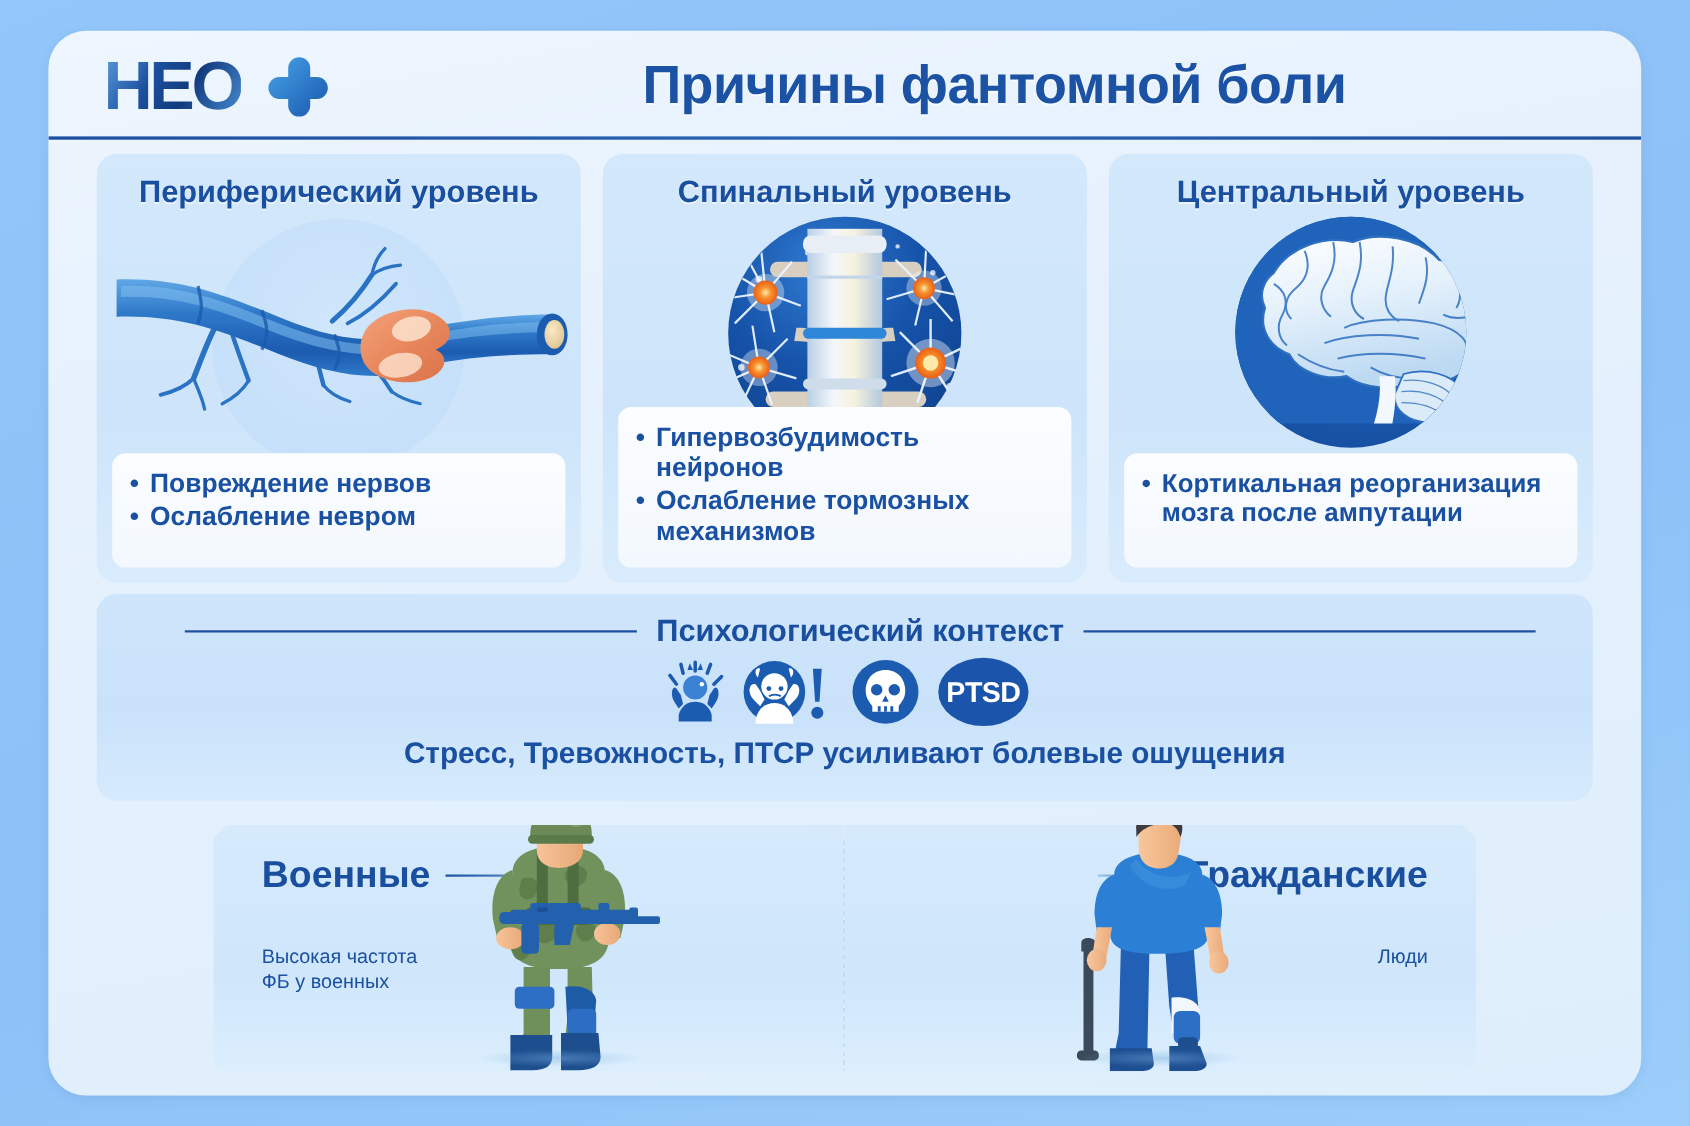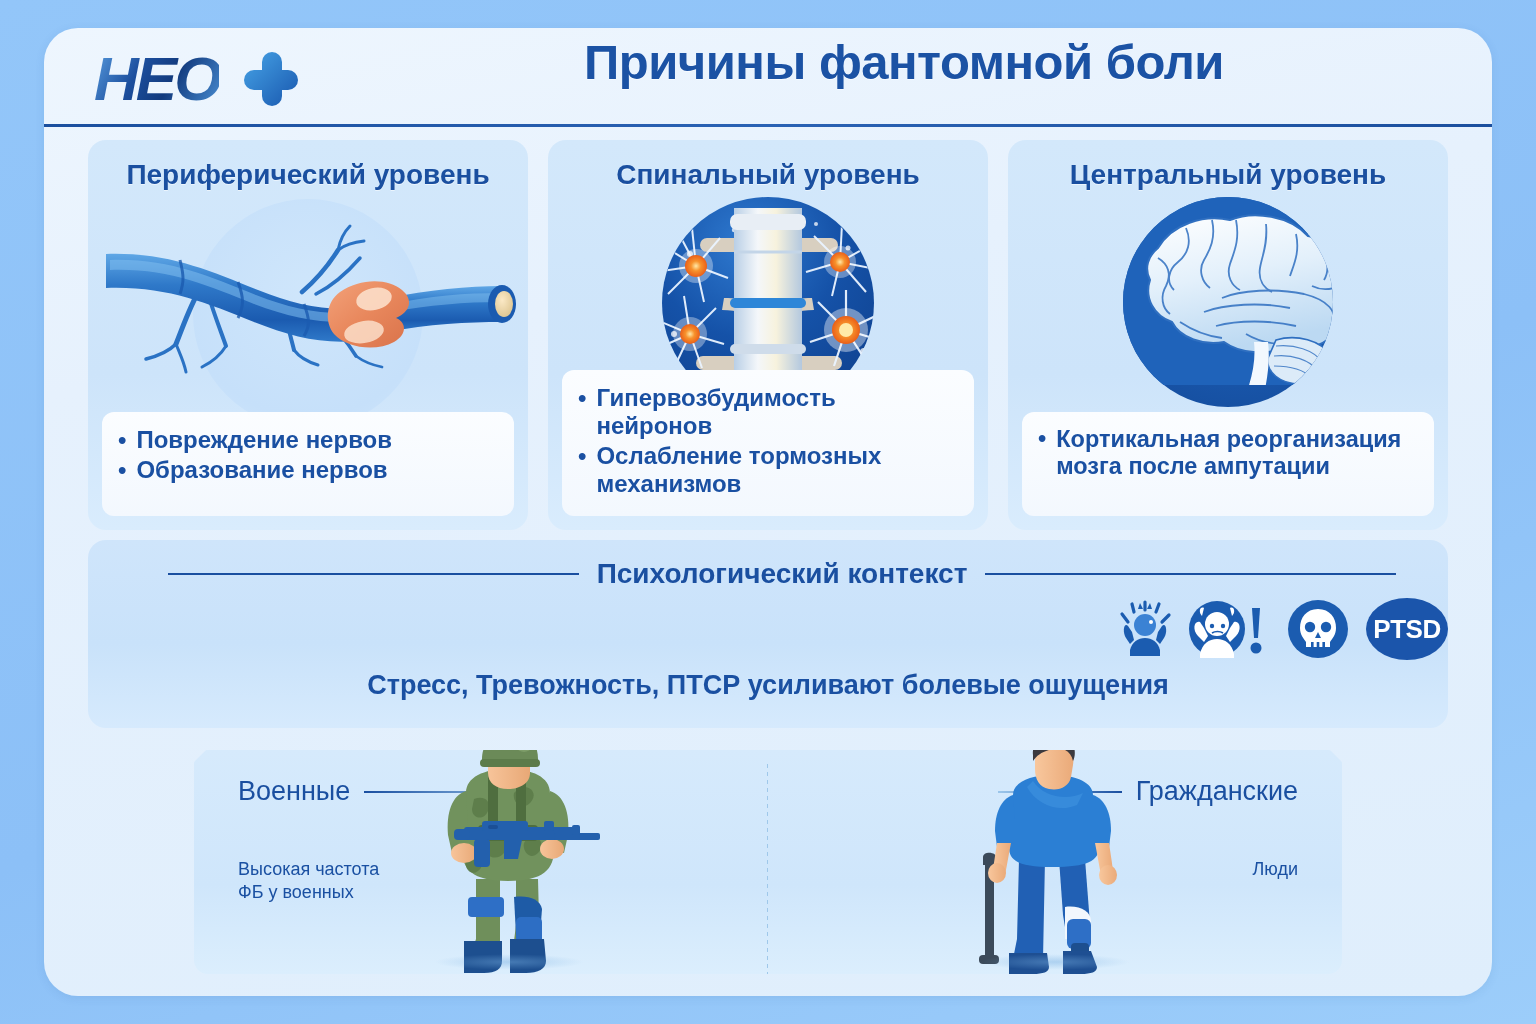--- a/index.html
+++ b/index.html
@@ -34,21 +34,21 @@
     display: flex; align-items: center;
   }
   .header-rule {
     position: absolute; left: 0; top: 96px; width: 100%;
     height: 3px;
     background: linear-gradient(to right,#1b4f9e 0%, #2a62b4 50%, #1b4f9e 100%);
   }
   .logo {
     position: absolute; left: 50px; top: 18px;
     width: 250px; height: 66px;
-    display: flex; align-items: center; gap: 20px; font-style: italic;
+    display: flex; align-items: center; gap: 20px;
   }
   .logo-text {
     font-family: "Liberation Sans", sans-serif;
     font-weight: 700; font-size: 62px; letter-spacing: -3px;
     line-height: 1;
     background: linear-gradient(120deg,#5a9ee0 0%, #1c4f9e 35%, #123a7d 60%, #4a8fd4 100%);
     -webkit-background-clip: text; background-clip: text;
     color: transparent;
     -webkit-text-fill-color: transparent;
   }
@@ -57,21 +57,21 @@
   }
   .logo-plus::before, .logo-plus::after {
     content:""; position:absolute;
     background: linear-gradient(135deg,#3f97dd,#1f62b6);
     border-radius: 11px;
   }
   .logo-plus::before { left: 19px; top: 1px; width: 20px; height: 54px; }
   .logo-plus::after  { left: 1px; top: 19px; width: 54px; height: 20px; }
 
   .main-title {
-    position: absolute; left: 330px; top: 6px;
+    position: absolute; left: 330px; top: 22px;
     width: 1060px; text-align: center;
     font-weight: 700; font-size: 49px;
     color: #1b52a4;
     letter-spacing: -.5px;
     text-shadow: 0 1px 0 rgba(255,255,255,.6);
   }
 
   
   .levels {
     position: absolute; left: 44px; top: 112px;
@@ -146,21 +146,21 @@
     position: relative;
     display: flex; align-items: center; gap: 18px;
     padding: 18px 52px 0 80px;
   }
   .psy-line { flex: 1; height: 2px; background: #1a4fa0; }
   .psy-title {
     font-weight: 700; font-size: 28px; color: #1a4fa0;
     white-space: nowrap;
   }
   .psy-icons {
-    display: flex; justify-content: flex-end; align-items: center;
+    display: flex; justify-content: center; align-items: center;
     gap: 10px; margin-top: 8px; height: 62px;
   }
   .psy-caption {
     text-align: center; margin-top: 10px;
     font-size: 27px; font-weight: 700; color: #1a50a2;
   }
   .pico { width: 62px; height: 62px; position: relative; }
   .ptsd-badge {
     width: 82px; height: 62px; border-radius: 50%;
     background: #1b55ab; color: #fff;
@@ -185,21 +185,21 @@
     content:""; position:absolute; right:0; top:14px; bottom:0; width:1px;
     background: repeating-linear-gradient(to bottom,#9fc8ea 0 4px, transparent 4px 8px);
   }
   .b-head {
     position: absolute; top: 26px;
     display: flex; align-items: center; gap: 14px;
     width: 300px;
   }
   .b-head.l { left: 44px; }
   .b-head.r { right: 44px; flex-direction: row-reverse; }
-  .b-title { font-weight: 400; font-size: 27px; color: #1a4fa0; white-space: nowrap; }
+  .b-title { font-weight: 700; font-size: 34px; color: #1a4fa0; white-space: nowrap; }
   .b-rule { flex: 1; height: 2px; background: linear-gradient(to right,#1a4fa0,#9cc6ea); }
   .b-head.r .b-rule { background: linear-gradient(to left,#1a4fa0,#9cc6ea); }
   .b-text {
     position: absolute; top: 108px;
     font-size: 18px; color: #1a50a2; font-weight: 500; line-height: 1.3;
   }
   .b-text.l { left: 44px; }
   .b-text.r { right: 44px; text-align: left; }
   .figure { position: absolute; bottom: -2px; }
   .fig-soldier { left: 210px; bottom: 0; width: 210px; height: 245px; }
@@ -285,21 +285,21 @@
             <ellipse cx="276" cy="138" rx="20" ry="11" fill="#fde3cf" opacity=".8" transform="rotate(-10 276 138)"></ellipse>
           </svg>
         </div>
         <div class="level-bullets">
           <div class="bullet">
             <span class="dot">•</span>
             <span>Повреждение нервов</span>
           </div>
           <div class="bullet">
             <span class="dot">•</span>
-            <span>Образование нервов</span>
+            <span>Ослабление невром</span>
           </div>
         </div>
       </div>
 
       <div class="level-card">
         <div class="level-title">Спинальный уровень</div>
         <div class="level-art">
           <div class="circle-blue"></div>
           <svg class="art-svg" viewBox="0 0 440 190" preserveAspectRatio="xMidYMid meet">
             <defs>

